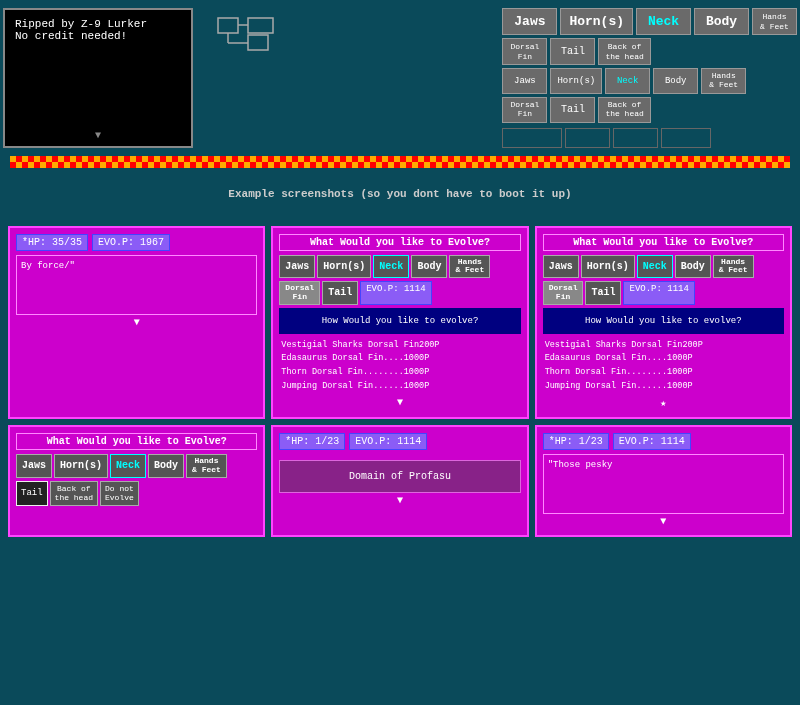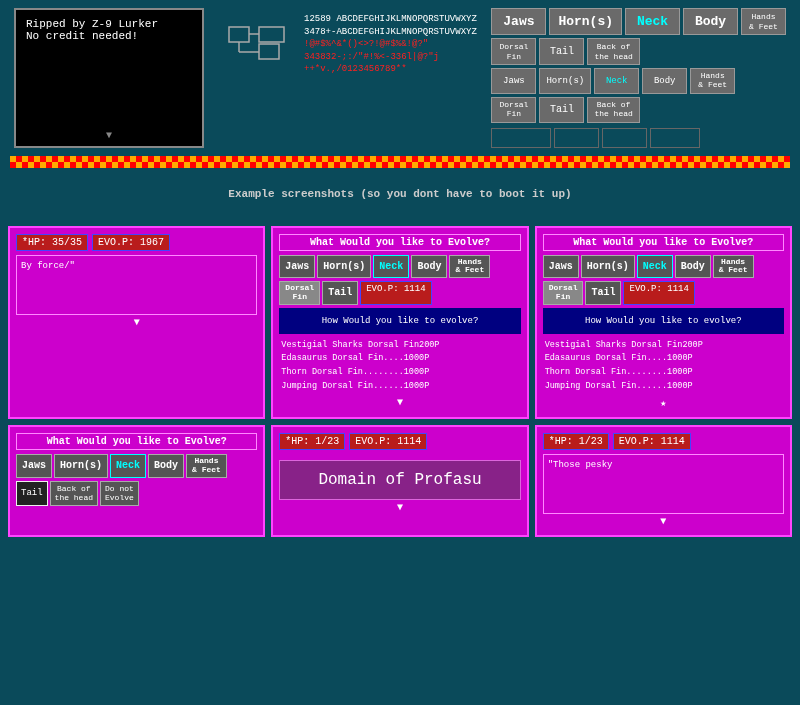--- a/index.html
+++ b/index.html
@@ -8,21 +8,21 @@
       height: 705px;
       background-color: #0a4a5a;
       font-family: 'Courier New', Courier, monospace;
       overflow: hidden;
       position: relative;
     }
 
     
     .top-area {
       display: flex;
-      padding: 8px 14px;
+      padding: 8px 3px;
       gap: 10px;
     }
 
     
     .credit-box {
       background: #000;
       border: 2px solid #888;
       color: #fff;
       font-size: 11px;
       padding: 8px 10px;
@@ -112,21 +112,21 @@
     }
 
     
     .panel-header {
       display: flex;
       gap: 4px;
       align-items: center;
       margin-bottom: 4px;
     }
     .stat-badge {
-      background: #b91c1c;
+      background: #8b5cf6;
       border: 1px solid #4444ff;
       color: #fff;
       font-size: 10px;
       padding: 2px 5px;
       white-space: nowrap;
     }
 
     
     .evolve-title {
       background: #cc00cc;
@@ -197,21 +197,21 @@
       color: #fff;
       font-size: 10px;
       padding: 2px 0;
     }
 
     
     .domain-text {
       background: #882288;
       border: 1px solid #dd66dd;
       color: #fff;
-      font-size: 16px;
+      font-size: 10px;
       text-align: center;
       padding: 10px;
       margin-top: 10px;
     }
 
     
     .connector-svg {
       width: 80px;
       height: 45px;
     }
@@ -264,27 +264,20 @@
 
       <svg class="connector-svg" viewBox="0 0 80 45">
         <rect x="15" y="5" width="20" height="15" fill="none" stroke="#aaa" stroke-width="1.5"></rect>
         <rect x="45" y="5" width="25" height="15" fill="none" stroke="#aaa" stroke-width="1.5"></rect>
         <line x1="35" y1="12" x2="45" y2="12" stroke="#aaa" stroke-width="1.5"></line>
         <line x1="25" y1="20" x2="25" y2="30" stroke="#aaa" stroke-width="1.5"></line>
         <line x1="25" y1="30" x2="45" y2="30" stroke="#aaa" stroke-width="1.5"></line>
         <rect x="45" y="22" width="20" height="15" fill="none" stroke="#aaa" stroke-width="1.5"></rect>
       </svg>
 
-      <div class="font-chars">
-        <div class="font-line">12589 ABCDEFGHIJKLMNOPQRSTUVWXYZ</div>
-        <div class="font-line">3478+-ABCDEFGHIJKLMNOPQRSTUVWXYZ</div>
-        <div class="font-line red">!@#$%^&amp;*()&lt;&gt;?!@#$%&amp;!@?"</div>
-        <div class="font-line red">343832-;:/"#!%&lt;-336l|@?"j</div>
-        <div class="font-line red">++*v.,/0123456789**</div>
-      </div>
     </div>
   </div>
 
   <div class="top-right">
     <div class="top-right-row">
       <button class="bp-btn large jaws">Jaws</button>
       <button class="bp-btn large horns">Horn(s)</button>
       <button class="bp-btn large neck">Neck</button>
       <button class="bp-btn large body-part">Body</button>
       <button class="bp-btn hands" style="font-size:8px; line-height:1.2;">Hands<br>&amp; Feet</button>

